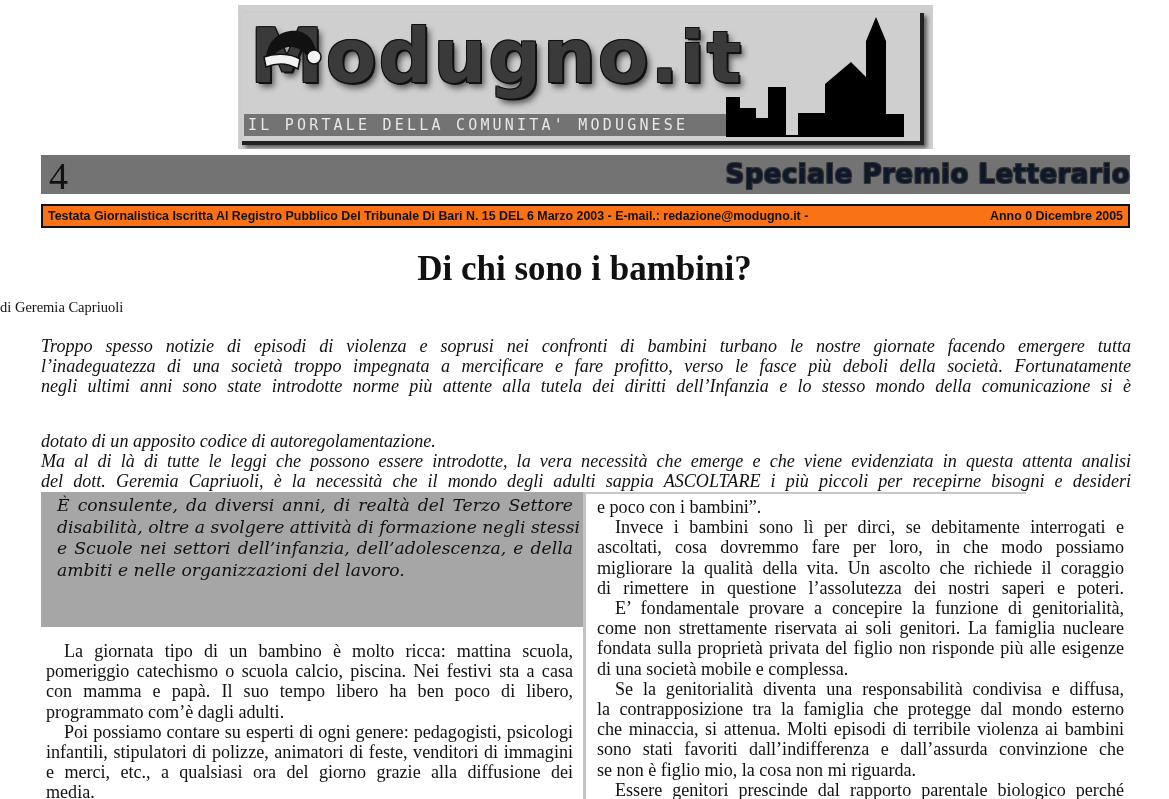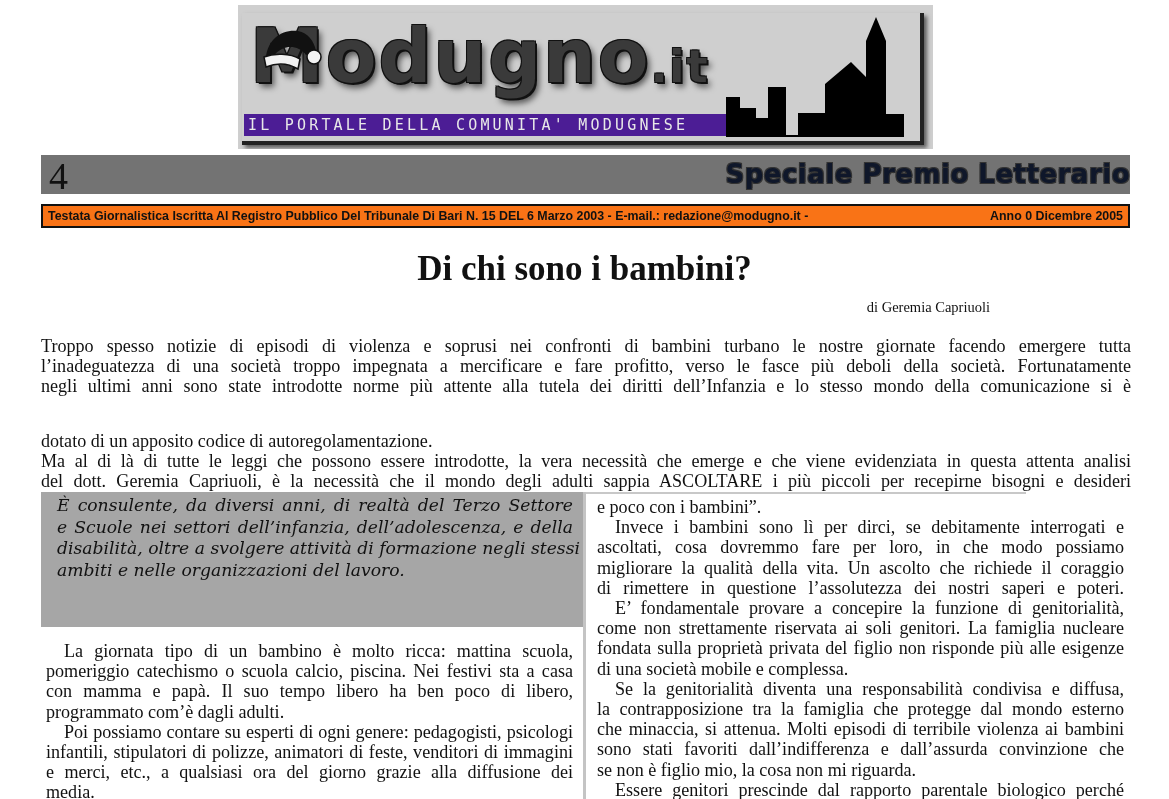--- a/index.html
+++ b/index.html
@@ -18,27 +18,27 @@
       border-right: 4px solid #222; border-bottom: 4px solid #222;
       box-shadow: 3px 3px 4px rgba(0,0,0,0.55);
     }
     .logo-word {
       position: absolute; left: 12px; top: 14px;
       font-family: "DejaVu Sans", sans-serif; font-weight: bold;
       font-size: 74px; letter-spacing: 2px; color: #3a3a3a;
       text-shadow: 2px 2px 0 #111, -1px -1px 0 #111, 1px -1px 0 #111, -1px 1px 0 #111, 4px 5px 6px rgba(0,0,0,0.6);
       line-height: 1;
     }
-    .logo-word .suffix { font-size: 44px; }
+    .logo-word .suffix { font-size: 72px; }
     .santa-hat {
       position: absolute; left: 22px; top: 22px; width: 64px; height: 48px;
     }
     .tagline {
       position: absolute; left: 6px; top: 109px; width: 482px; height: 22px;
-      background: #4c1d95; color: #e8e8e8;
+      background: #737373; color: #e8e8e8;
       font-family: "DejaVu Sans Mono", monospace; font-size: 15px;
       letter-spacing: 3.2px; line-height: 22px; padding-left: 4px;
       white-space: nowrap; overflow: hidden;
     }
     .skyline { position: absolute; left: 488px; top: 12px; width: 188px; height: 122px; }
 
     
     .section-bar {
       position: absolute; left: 41px; top: 155px; width: 1089px; height: 39px;
       background: #737373;
@@ -65,28 +65,28 @@
     .registry .left { position: absolute; left: 5px; top: 0; white-space: nowrap; }
     .registry .right { position: absolute; right: 5px; top: 0; white-space: nowrap; }
 
     
     .headline {
       position: absolute; left: 0; width: 1169px; top: 249px; text-align: center;
       font-family: "Liberation Serif", serif; font-weight: bold; font-size: 35px;
       line-height: 40px; color: #111; margin: 0;
     }
     .byline {
-      position: absolute; left: 0; width: 990px; top: 298px; text-align: right;
+      position: absolute; left: 0; width: 990px; top: 298px; text-align: left;
       font-size: 14.5px; line-height: 18px; color: #111; font-family: Liberation Serif, serif;
     }
 
     
     .intro {
       position: absolute; left: 41px; top: 336px; width: 1090px;
-      font-size: 18.1px; line-height: 20.2px; color: #111;
+      font-style: italic; font-size: 18.1px; line-height: 20.2px; color: #111;
       text-align: justify;
     }
     .intro .line { display: block; text-align: justify; text-align-last: justify; white-space: nowrap; }
     .intro .line.last { text-align-last: left; margin-top: 34px; }
 
     
     .bio-box {
       position: absolute; left: 41px; top: 492px; width: 545px; height: 135px;
       background: #a6a6a6;
     }
@@ -152,22 +152,22 @@
   <span class="line">negli ultimi anni sono state  introdotte norme più attente alla tutela dei diritti dell’Infanzia e lo stesso mondo della comunicazione si è</span>
   <span class="line last">dotato di un apposito codice di autoregolamentazione.</span>
   <span class="line">Ma al di là di tutte le leggi che possono essere introdotte, la vera necessità che emerge e che viene evidenziata in questa attenta analisi</span>
   <span class="line">del dott. Geremia Capriuoli, è la necessità che il mondo degli adulti sappia ASCOLTARE i più piccoli per recepirne bisogni e desideri</span>
   <span class="line last">e, sicuramente arricchire noi stessi.</span>
 </div>
 
 <div class="bio-box">
   <div class="bio-text">
     <span class="line">È consulente, da diversi anni, di realtà del Terzo Settore</span>
+    <span class="line">disabilità, oltre a svolgere attività di formazione negli stessi</span>
     <span class="line">e Scuole nei settori dell’infanzia, dell’adolescenza, e della</span>
-    <span class="line">disabilità, oltre a svolgere attività di formazione negli stessi</span>
     <span class="line last">ambiti e nelle organizzazioni del lavoro.</span>
   </div>
 </div>
 <div class="top-rule"></div>
 <div class="col-rule"></div>
 
 <div class="col col-left">
   <span class="line indent">La giornata tipo di un bambino è molto ricca: mattina scuola,</span>
   <span class="line">pomeriggio catechismo o scuola calcio, piscina. Nei festivi sta a casa</span>
   <span class="line">con mamma e papà. Il suo tempo libero ha ben poco di libero,</span>

